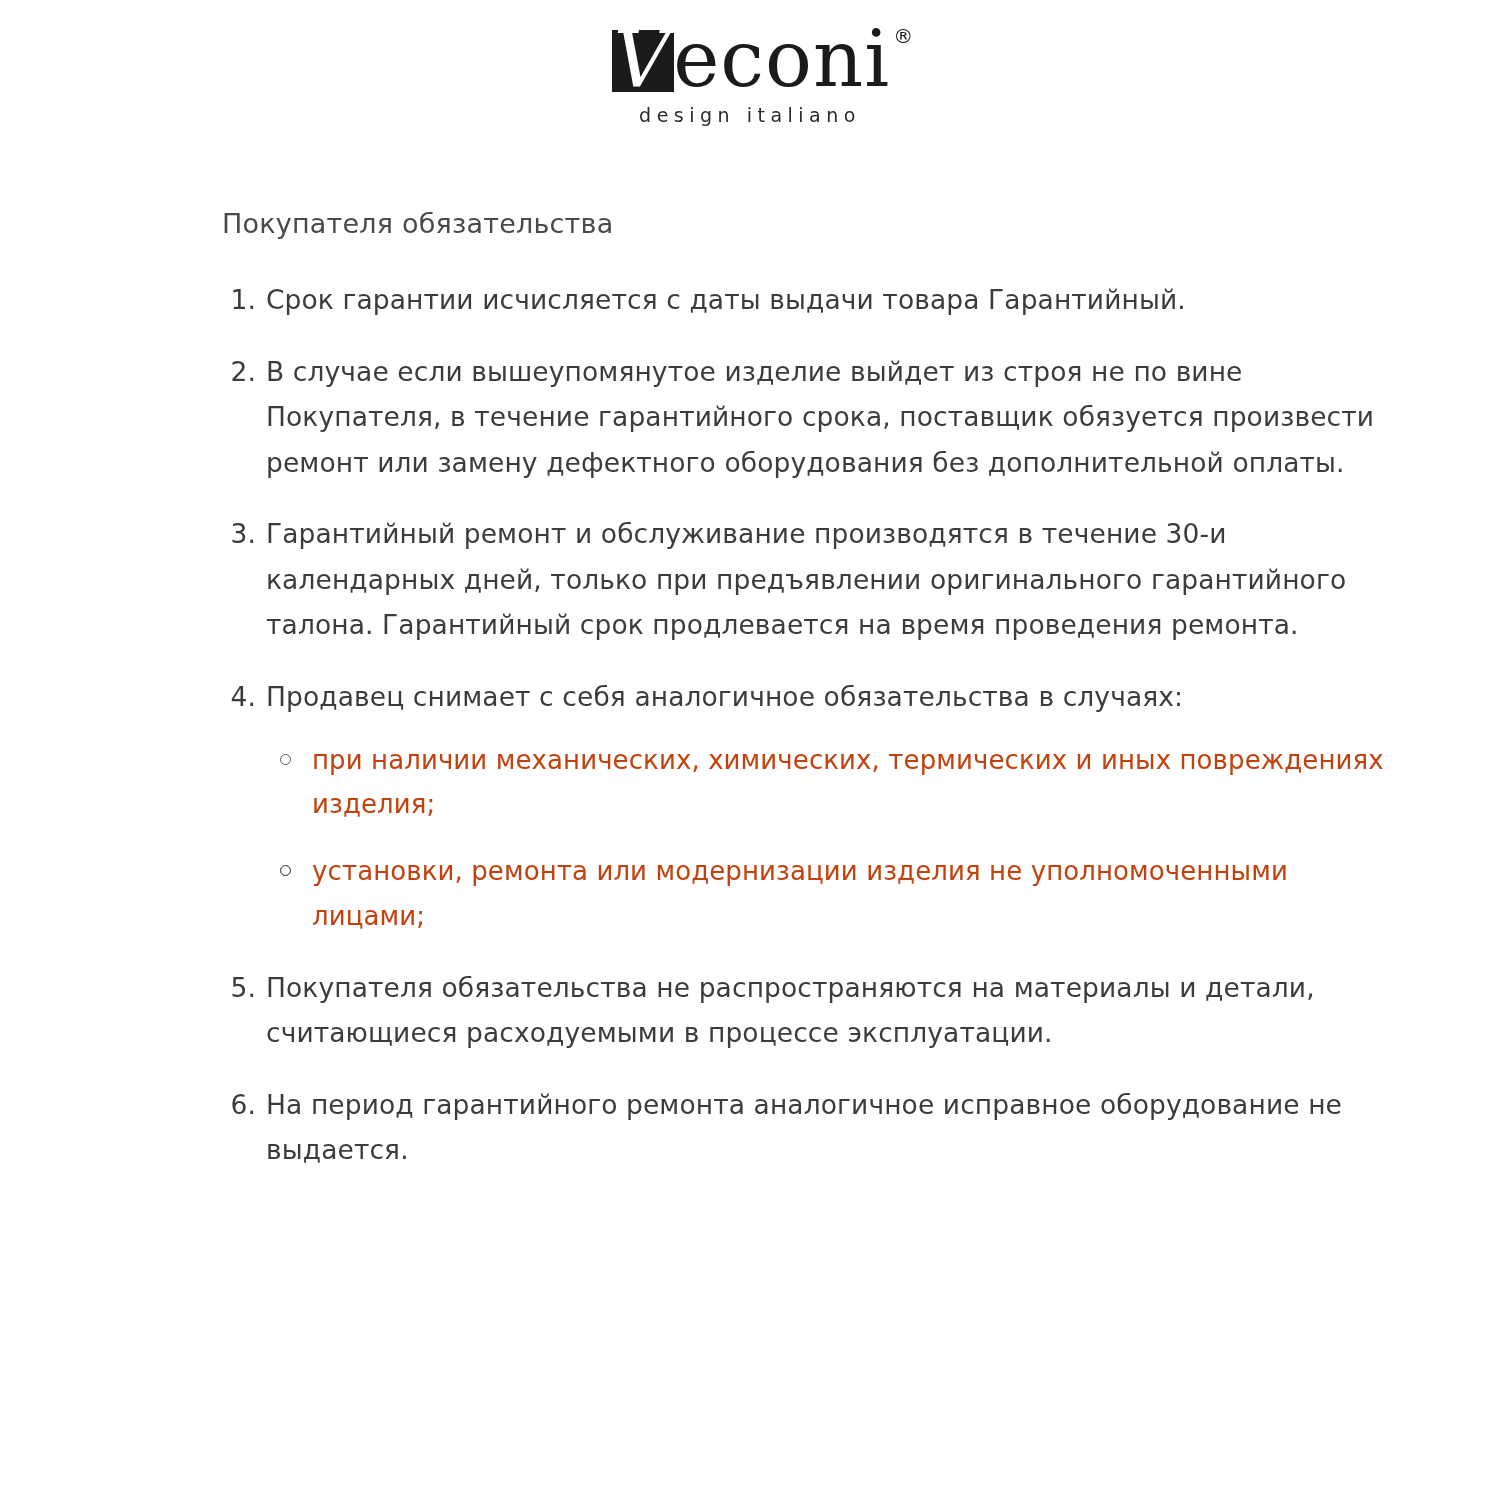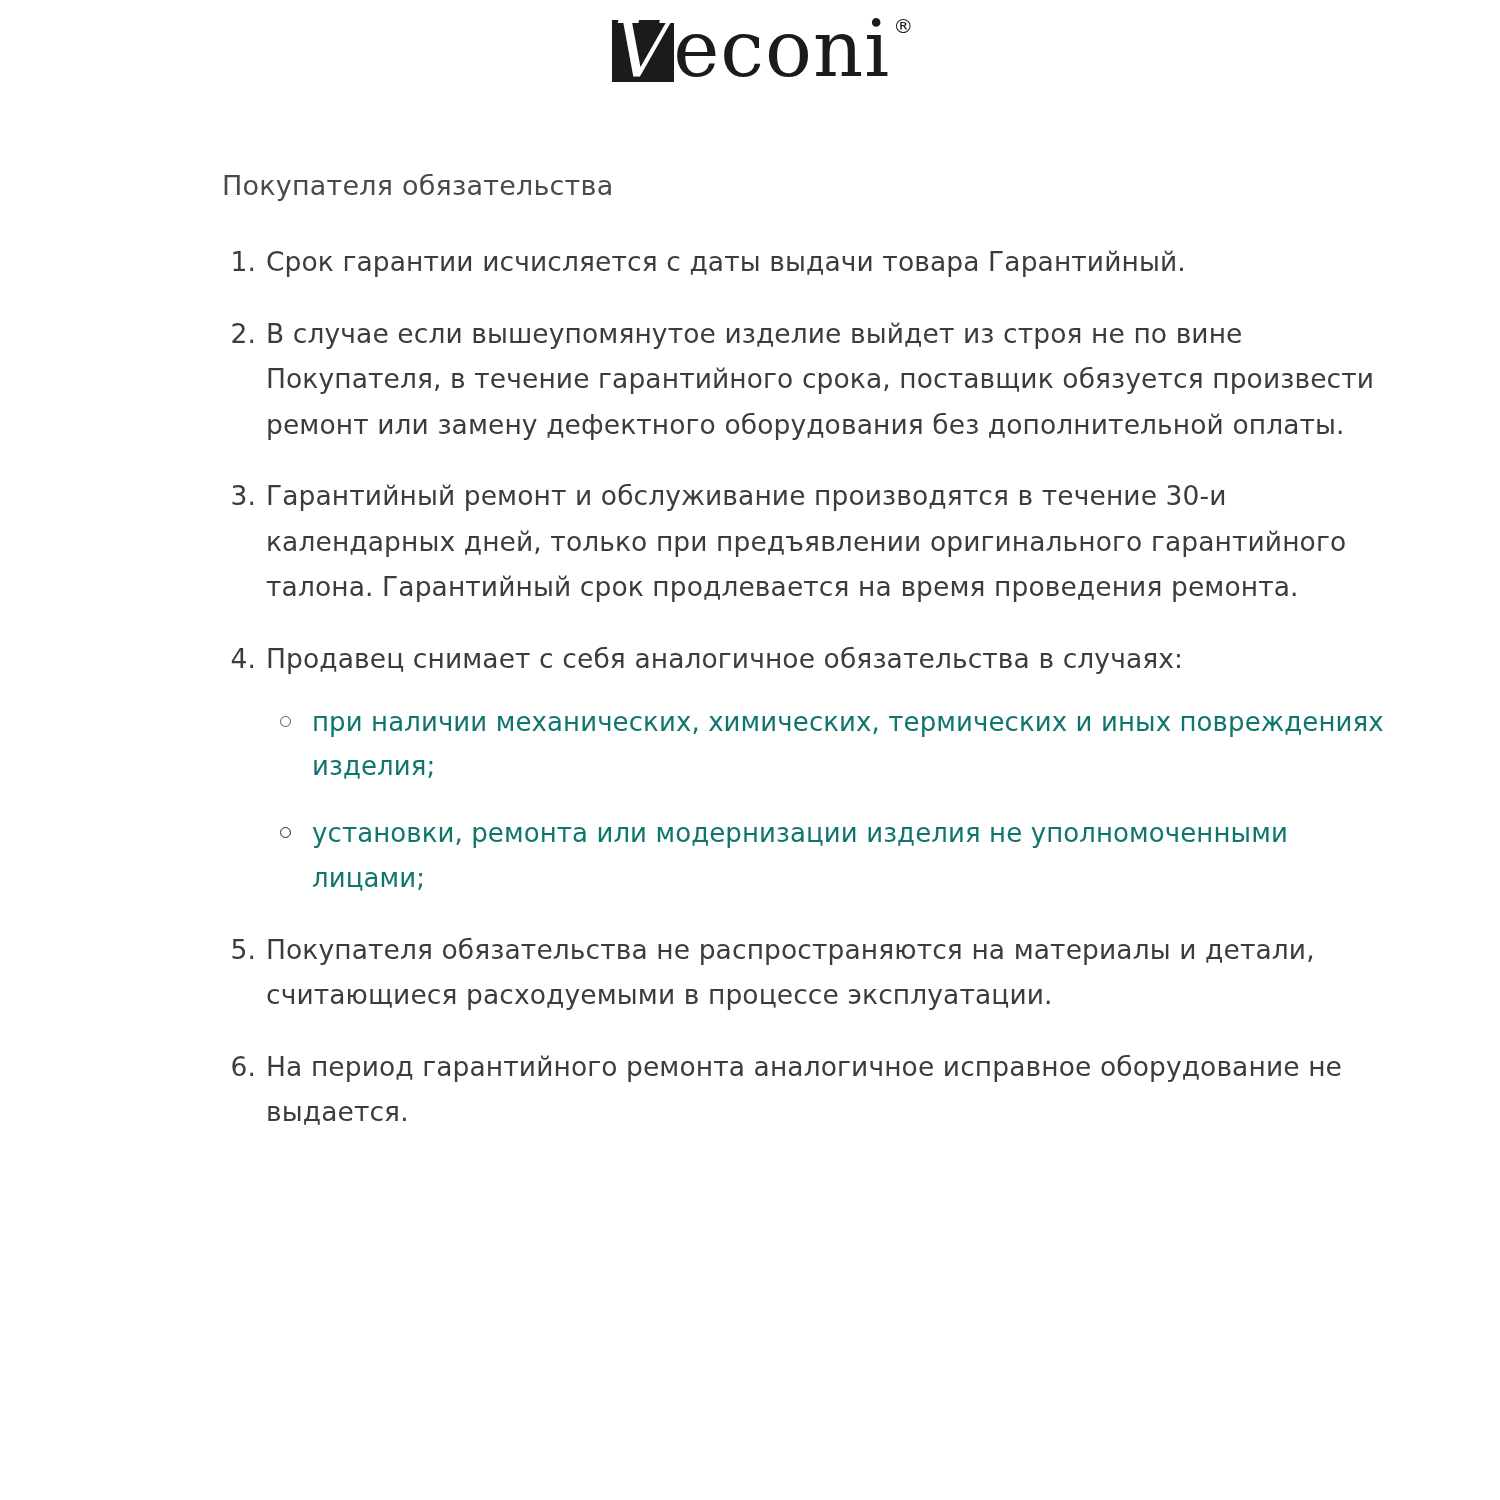--- a/index.html
+++ b/index.html
@@ -13,21 +13,21 @@
     height: 1500px;
     font-family: "DejaVu Sans", "Liberation Sans", sans-serif;
     color: #3a3a3a;
     overflow: hidden;
   }
   .page {
     position: relative;
     width: 1500px;
     height: 1105px;
     box-sizing: border-box;
-    padding: 4px;
+    padding: 14px;
   }
 
   
   .logo-block {
     width: 100%;
     text-align: center;
     padding-top: 6px;
   }
   .logo-wordmark {
     position: relative;
@@ -125,21 +125,21 @@
     list-style: none;
     margin: 18px 0 4px 0;
     padding: 0;
   }
   ul.subclauses > li {
     position: relative;
     padding-left: 46px;
     margin-bottom: 22px;
     font-size: 26px;
     line-height: 1.72;
-    color: #0f766e;
+    color: #c2410c;
   }
   ul.subclauses > li .bullet {
     position: absolute;
     left: 14px;
     top: 16px;
     width: 11px;
     height: 11px;
     border: 1.6px solid #5a5a5a;
     border-radius: 50%;
     box-sizing: border-box;
@@ -153,20 +153,21 @@
   <div class="logo-block">
     <div class="logo-wordmark">
       <div class="logo-v-box"></div>
       <div class="logo-mark">
         <span class="logo-text">
           <span class="v-letter">V</span><span>econi</span>
         </span>
         <span class="logo-reg">®</span>
       </div>
     </div>
+    <div class="logo-sub">design italiano</div>
   </div>
 
   <div class="doc">
     <div class="doc-title">Покупателя обязательства</div>
 
     <ol class="clauses">
 
       <li>
         <span class="num">1.</span>
         <span class="txt">Срок гарантии исчисляется с даты выдачи товара Гарантийный.</span>

